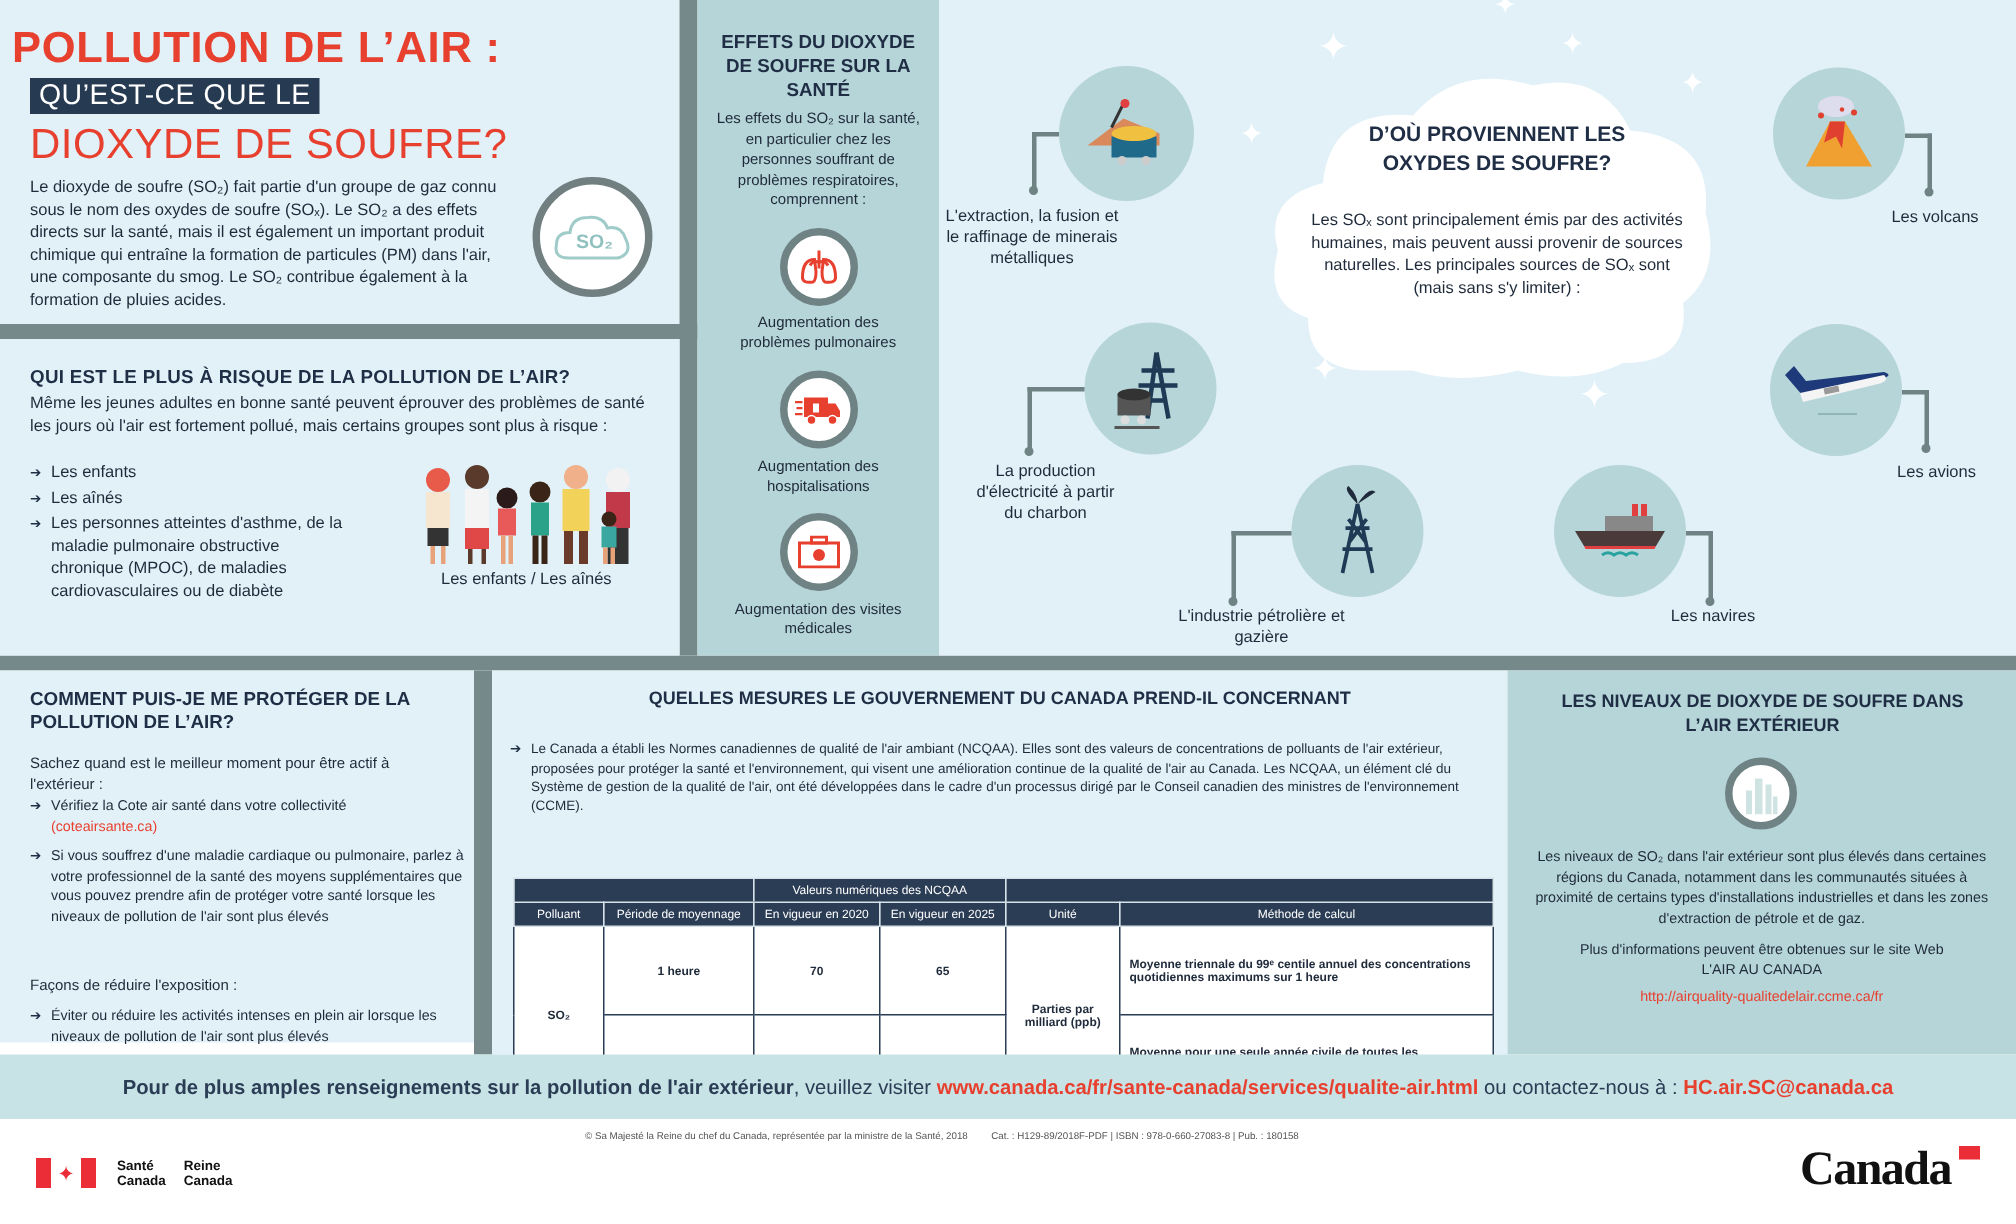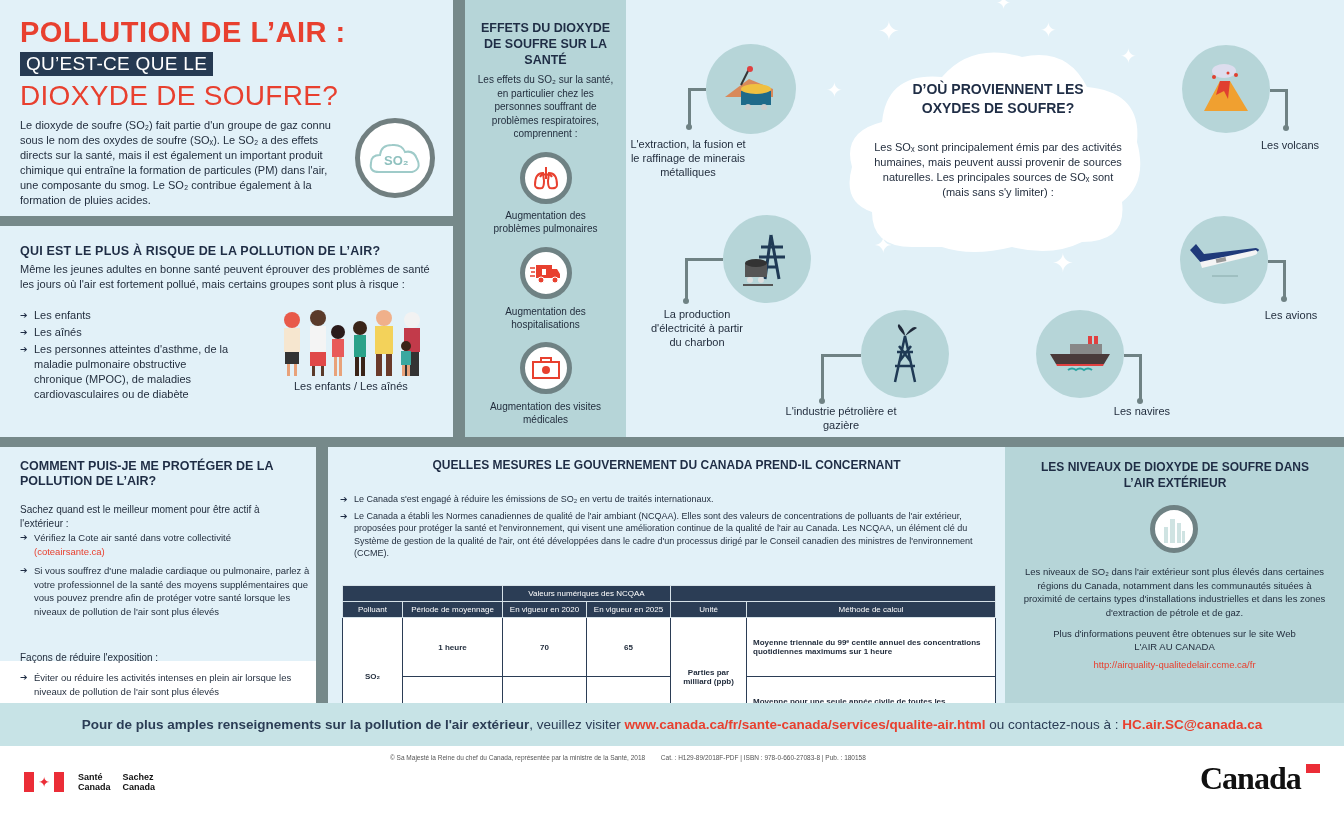--- a/index.html
+++ b/index.html
@@ -21,21 +21,21 @@
   .sparkle { position: absolute; color: #ffffff; font-size: 26px; line-height: 1; }
   table.ncqaa { border-collapse: collapse; width: 100%; font-size: 8px; }
   table.ncqaa th { background: #2b3d55; color: #fff; font-weight: normal; border: 1px solid #d6e2e8; padding: 3px 4px; text-align: center; }
   table.ncqaa td { background: #fff; border: 1px solid #2b3d55; padding: 20px 6px; text-align: center; color: #1f2a3a; font-weight: bold; }
   table.ncqaa td.left { text-align: left; }
 </style>
 </head>
 <body>
 
 <section class="abs panel-light" style="left:0;top:0;width:453px;height:216px;">
-  <div class="abs" style="left:20px;top:16px;font-size:29px;font-weight:bold;color:#e8402f;letter-spacing:0.5px;">POLLUTION DE L’AIR :</div>
+  <div class="abs" style="left:8px;top:16px;font-size:29px;font-weight:bold;color:#e8402f;letter-spacing:0.5px;">POLLUTION DE L’AIR :</div>
   <div class="abs" style="left:20px;top:52px;background:#263a52;color:#fff;font-size:19px;padding:1px 6px;letter-spacing:0.3px;">QU’EST-CE QUE LE</div>
   <div class="abs" style="left:20px;top:80px;font-size:28px;color:#e8402f;letter-spacing:0.3px;">DIOXYDE DE SOUFRE?</div>
   <p class="abs" style="left:20px;top:118px;width:318px;font-size:11px;line-height:15px;color:#1f2a3a;">Le dioxyde de soufre (SO₂) fait partie d'un groupe de gaz connu sous le nom des oxydes de soufre (SOₓ). Le SO₂ a des effets directs sur la santé, mais il est également un important produit chimique qui entraîne la formation de particules (PM) dans l'air, une composante du smog. Le SO₂ contribue également à la formation de pluies acides.</p>
   <div class="white-ring" style="left:355px;top:118px;width:80px;height:80px;border-color:#717f80;">
     <svg width="56" height="40" viewBox="0 0 56 40">
       <path d="M12 34 Q2 34 4 25 Q4 17 13 17 Q14 7 25 7 Q35 6 38 14 Q47 12 50 21 Q55 31 45 34 Z" fill="none" stroke="#9fcbc9" stroke-width="2"></path>
     </svg>
     <span class="abs" style="font-size:13px;color:#8fc1bf;font-weight:bold;top:30px;left:24px;">SO₂</span>
   </div>
 </section>
@@ -217,40 +217,39 @@
         <circle cx="38" cy="14" r="2" fill="#e04030"></circle>
         <circle cx="30" cy="12" r="1.5" fill="#e04030"></circle>
       </svg>
   </div>
   <div class="connector" style="left:644px;top:89px;width:18px;height:38px;border-top-width:3px;border-right-width:3px;"></div>
   <div class="dot" style="left:657px;top:125px;"></div>
   <div class="src-label" style="left:628px;top:138px;width:72px;">Les volcans</div>
 </section>
 
 <div class="divider" style="left:316px;top:447px;width:12px;height:256px;"></div>
-<section class="abs panel-light" style="left:0;top:447px;width:316px;height:214px;">
+<section class="abs panel-light" style="left:0;top:447px;width:316px;height:248px;">
   <h2 class="abs h-title" style="left:20px;top:12px;width:280px;font-size:12.5px;line-height:15px;">COMMENT PUIS-JE ME PROTÉGER DE LA POLLUTION DE L’AIR?</h2>
   <p class="abs" style="left:20px;top:56px;width:270px;font-size:10px;line-height:14px;">Sachez quand est le meilleur moment pour être actif à l'extérieur :</p>
   <ul class="abs" style="left:20px;top:84px;width:290px;list-style:none;font-size:9.5px;line-height:13.5px;">
     <li class="bullet" style="margin-bottom:6px;">
       <span>Vérifiez la Cote air santé dans votre collectivité</span><br>
       <a class="red" style="text-decoration:none;">(coteairsante.ca)</a>
     </li>
     <li class="bullet">Si vous souffrez d'une maladie cardiaque ou pulmonaire, parlez à votre professionnel de la santé des moyens supplémentaires que vous pouvez prendre afin de protéger votre santé lorsque les niveaux de pollution de l'air sont plus élevés</li>
   </ul>
   <p class="abs" style="left:20px;top:205px;font-size:10px;">Façons de réduire l'exposition :</p>
   <ul class="abs" style="left:20px;top:224px;width:290px;list-style:none;font-size:9.5px;line-height:13.5px;">
     <li class="bullet">Éviter ou réduire les activités intenses en plein air lorsque les niveaux de pollution de l'air sont plus élevés</li>
   </ul>
 </section>
 
 <section class="abs panel-light" style="left:328px;top:447px;width:677px;height:256px;">
   <h2 class="abs h-title" style="left:0;top:11px;width:677px;text-align:center;font-size:12px;">QUELLES MESURES LE GOUVERNEMENT DU CANADA PREND-IL CONCERNANT</h2>
   <ul class="abs" style="left:12px;top:46px;width:656px;list-style:none;font-size:9px;line-height:12.5px;">
-    <li class="bullet" style="margin-bottom:4px;">Le Canada s'est engagé à réduire les émissions de SO₂ en vertu de traités internationaux.</li>
     <li class="bullet">Le Canada a établi les Normes canadiennes de qualité de l'air ambiant (NCQAA). Elles sont des valeurs de concentrations de polluants de l'air extérieur, proposées pour protéger la santé et l'environnement, qui visent une amélioration continue de la qualité de l'air au Canada. Les NCQAA, un élément clé du Système de gestion de la qualité de l'air, ont été développées dans le cadre d'un processus dirigé par le Conseil canadien des ministres de l'environnement (CCME).</li>
   </ul>
   <div class="abs" style="left:14px;top:138px;width:654px;">
     <table class="ncqaa">
       <tbody>
           <tr>
         <th colspan="2" style="border-right:none;"></th>
         <th colspan="2">Valeurs numériques des NCQAA</th>
         <th colspan="2" style="border-left:none;"></th>
       </tr>
@@ -315,21 +314,21 @@
   <div style="width:40px;height:20px;display:flex;">
     <div style="width:10px;height:20px;background:#eb2d37;"></div>
     <div style="width:20px;height:20px;background:#fff;display:flex;align-items:center;justify-content:center;color:#eb2d37;font-size:14px;line-height:1;">✦</div>
     <div style="width:10px;height:20px;background:#eb2d37;"></div>
   </div>
   <div style="margin-left:14px;font-size:9px;line-height:10px;font-weight:bold;color:#111;">
     <div>Santé</div>
     <div>Canada</div>
   </div>
   <div style="margin-left:12px;font-size:9px;line-height:10px;font-weight:bold;color:#111;">
-    <div>Sachez</div>
+    <div>Reine</div>
     <div>Canada</div>
   </div>
 </div>
 
 <div class="abs" style="left:1200px;top:760px;">
   <span style="font-family:'Liberation Serif', 'DejaVu Serif', serif;font-size:32px;font-weight:bold;color:#111;letter-spacing:-1px;">Canada</span>
   <span style="position:absolute;left:106px;top:4px;width:14px;height:9px;background:#eb2d37;"></span>
 </div>
 
 </body></html>

